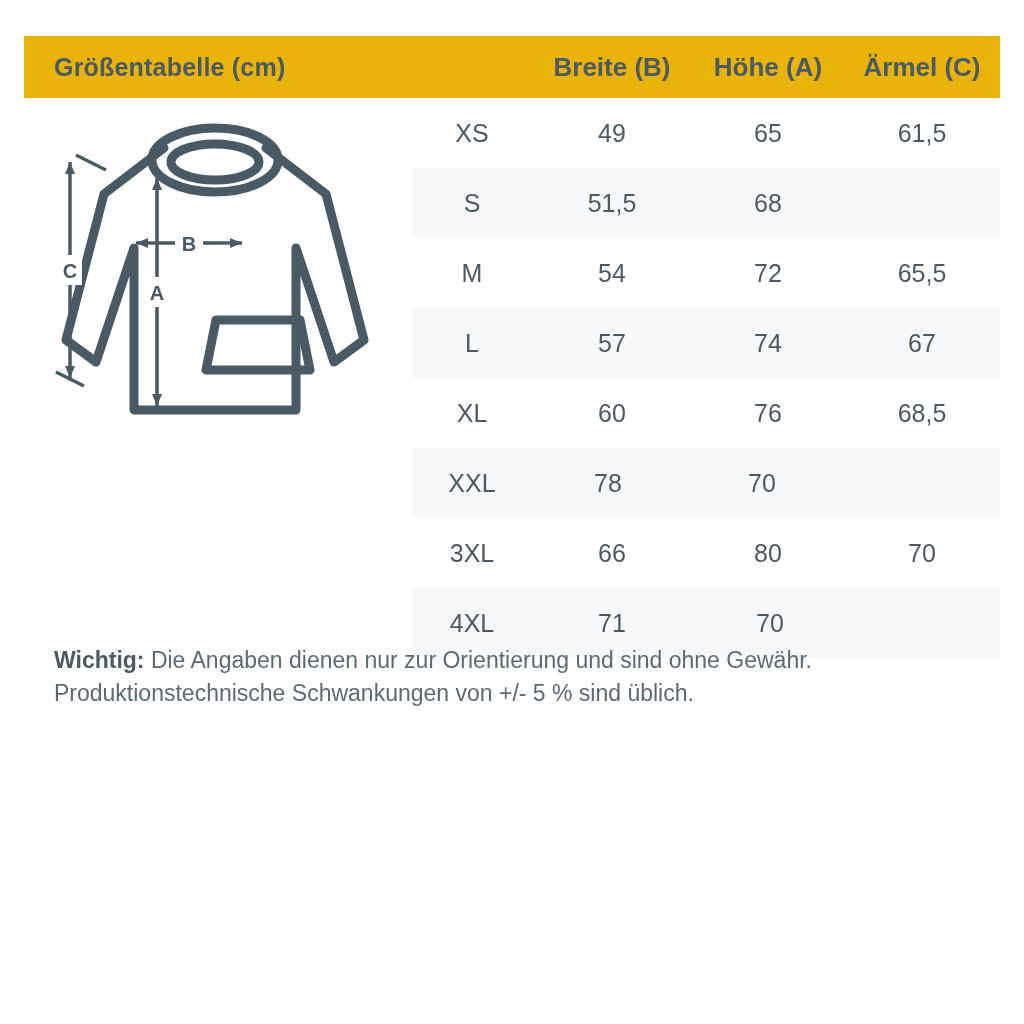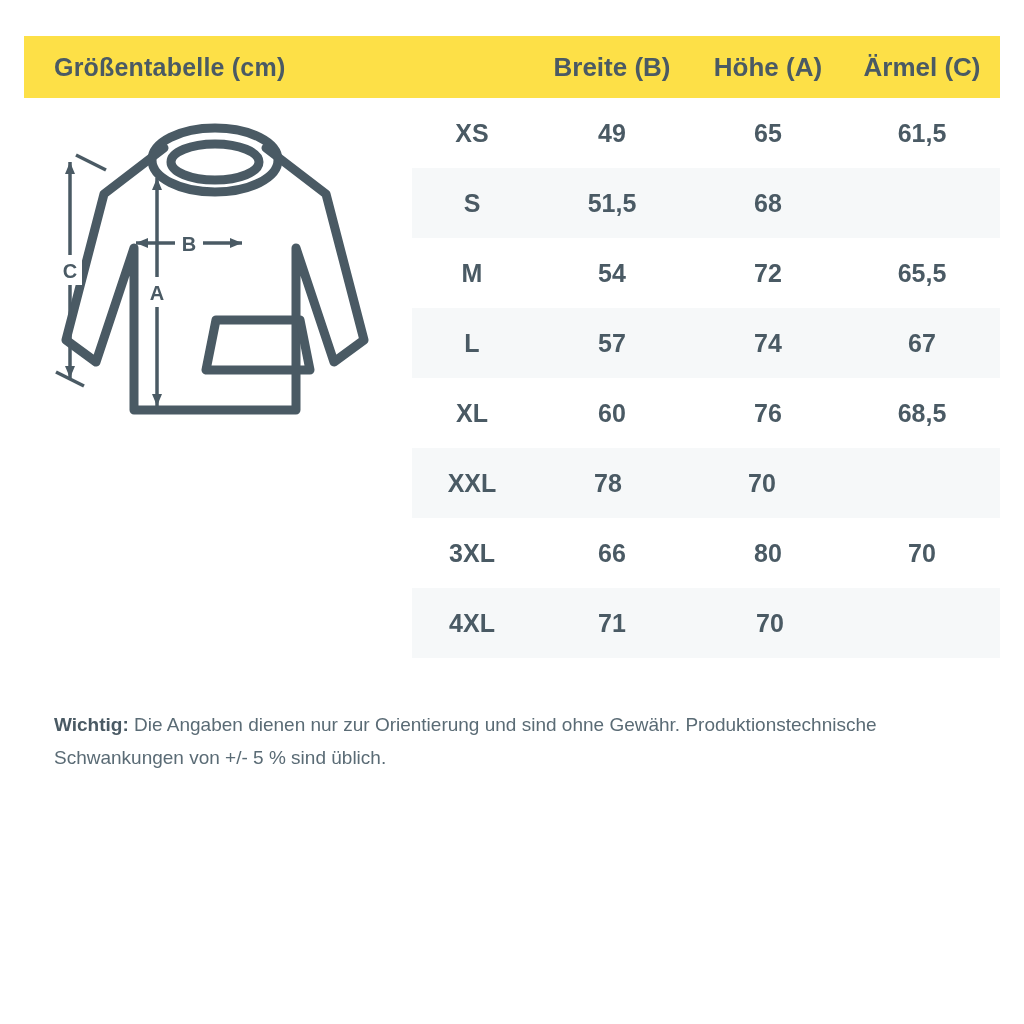--- a/index.html
+++ b/index.html
@@ -24,21 +24,21 @@
     height: 1024px;
   }
 
   
   .header {
     position: absolute;
     left: 0;
     top: 36px;
     width: 976px;
     height: 62px;
-    background: #fde047;
+    background: #eab308;
     display: flex;
     align-items: center;
   }
   .header-title {
     position: absolute;
     left: 30px;
     font-size: 25px;
     font-weight: bold;
     color: #4a5a64;
     letter-spacing: 0.2px;
@@ -53,21 +53,20 @@
   .hc-0 { left: 508px; width: 160px; }
   .hc-1 { left: 668px; width: 152px; }
   .hc-2 { left: 820px; width: 156px; }
 
   
   .table {
     position: absolute;
     left: 388px;
     top: 98px;
     width: 588px;
-    font-weight: bold;
   }
   .row {
     height: 70px;
     display: flex;
     align-items: center;
   }
   .row.alt {
     background: #f6f8f9;
   }
   .cell {
@@ -77,23 +76,23 @@
   }
   .c-size  { width: 120px; }
   .c-b     { width: 160px; }
   .c-a     { width: 152px; }
   .c-c     { width: 156px; }
 
   
   .note {
     position: absolute;
     left: 30px;
-    top: 708px;
+    top: 644px;
     width: 930px;
-    font-size: 19px;
+    font-size: 23px;
     line-height: 33px;
     color: #5a6b75;
   }
   .note b {
     font-weight: bold;
     color: #4a5a64;
   }
 
   
   .illustration {

